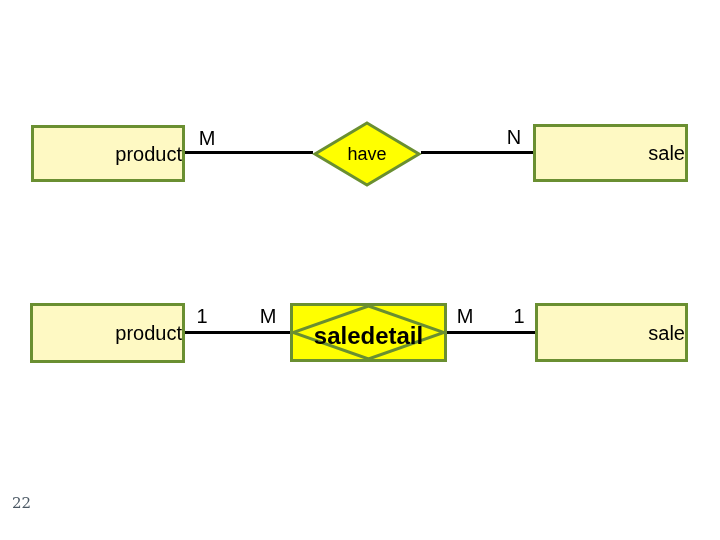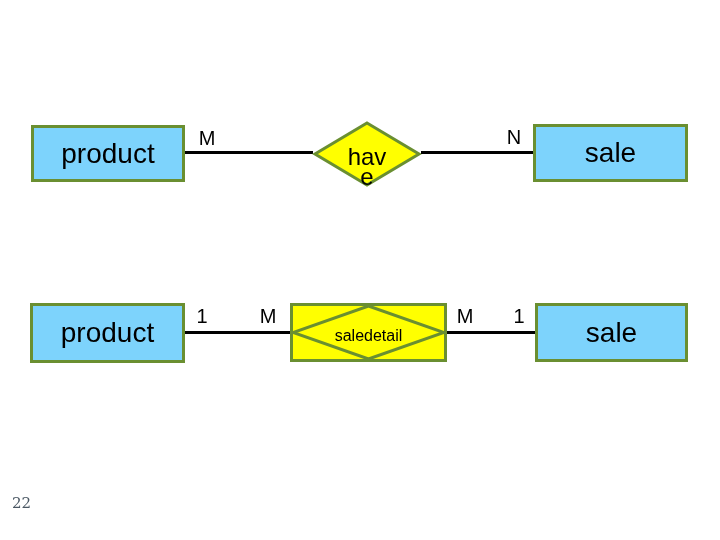--- a/index.html
+++ b/index.html
@@ -8,26 +8,26 @@
     position: relative;
     width: 720px;
     height: 540px;
     background: #ffffff;
     overflow: hidden;
     font-family: "Liberation Sans", sans-serif;
     color: #000000;
   }
   .entity {
     position: absolute;
-    background: #7dd3fc;
+    background: #fef9c3;
     border: 3px solid #6a8f31;
     display: flex;
     align-items: center;
-    justify-content: center;
-    font-size: 28px;
+    justify-content: flex-end;
+    font-size: 20px;
     line-height: 1;
   }
   .connector {
     position: absolute;
     height: 3px;
     background: #000000;
   }
   .cardinality {
     position: absolute;
     width: 24px;
@@ -40,45 +40,46 @@
     left: 312px;
     top: 121px;
     width: 110px;
     height: 66px;
   }
   .diamond-wrap svg { position: absolute; left: 0; top: 0; }
   .diamond-text {
     position: absolute;
     inset: 0;
     display: flex;
-    flex-direction: column;
+    flex-direction: row;
     align-items: center;
-    justify-content: flex-end;
-    font-size: 24px;
+    justify-content: center;
+    font-size: 18px;
     line-height: 20px;
   }
   .assoc {
     position: absolute;
     left: 290px;
     top: 303px;
     width: 157px;
     height: 59px;
     background: #ffff00;
     border: 3px solid #6a8f31;
   }
   .assoc svg { position: absolute; left: 0; top: 0; }
   .assoc-text {
     position: absolute;
     inset: 0;
     display: flex;
     align-items: center;
     justify-content: center;
-    font-size: 16px;
+    font-size: 24px;
     line-height: 1;
     padding-top: 6px;
+    font-weight: bold;
   }
   .slide-number {
     position: absolute;
     left: 12px;
     top: 494px;
     font-family: "DejaVu Serif", serif;
     font-size: 15px;
     color: #4a5763;
   }
 </style>

